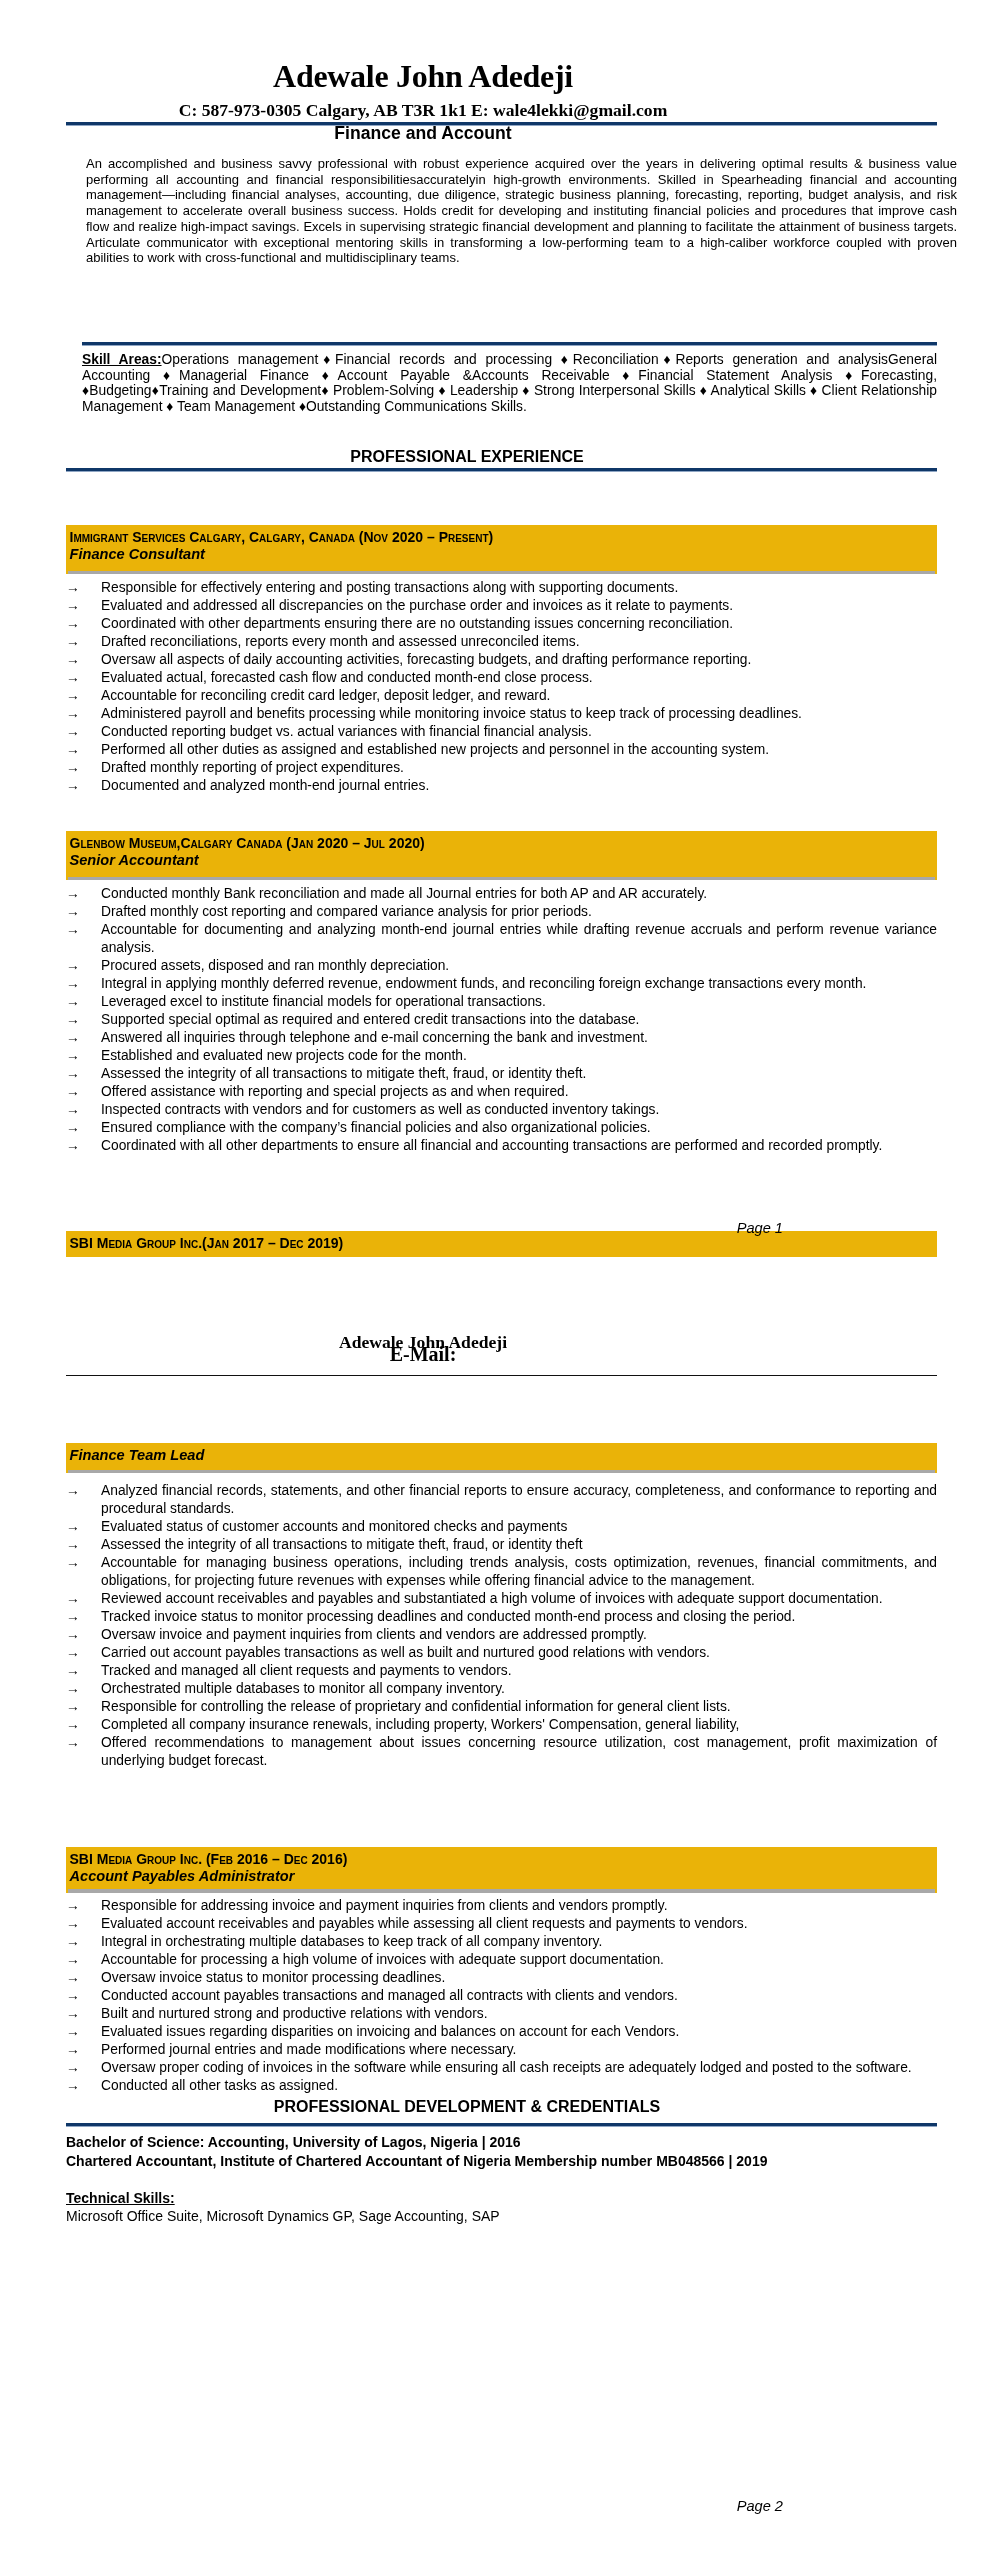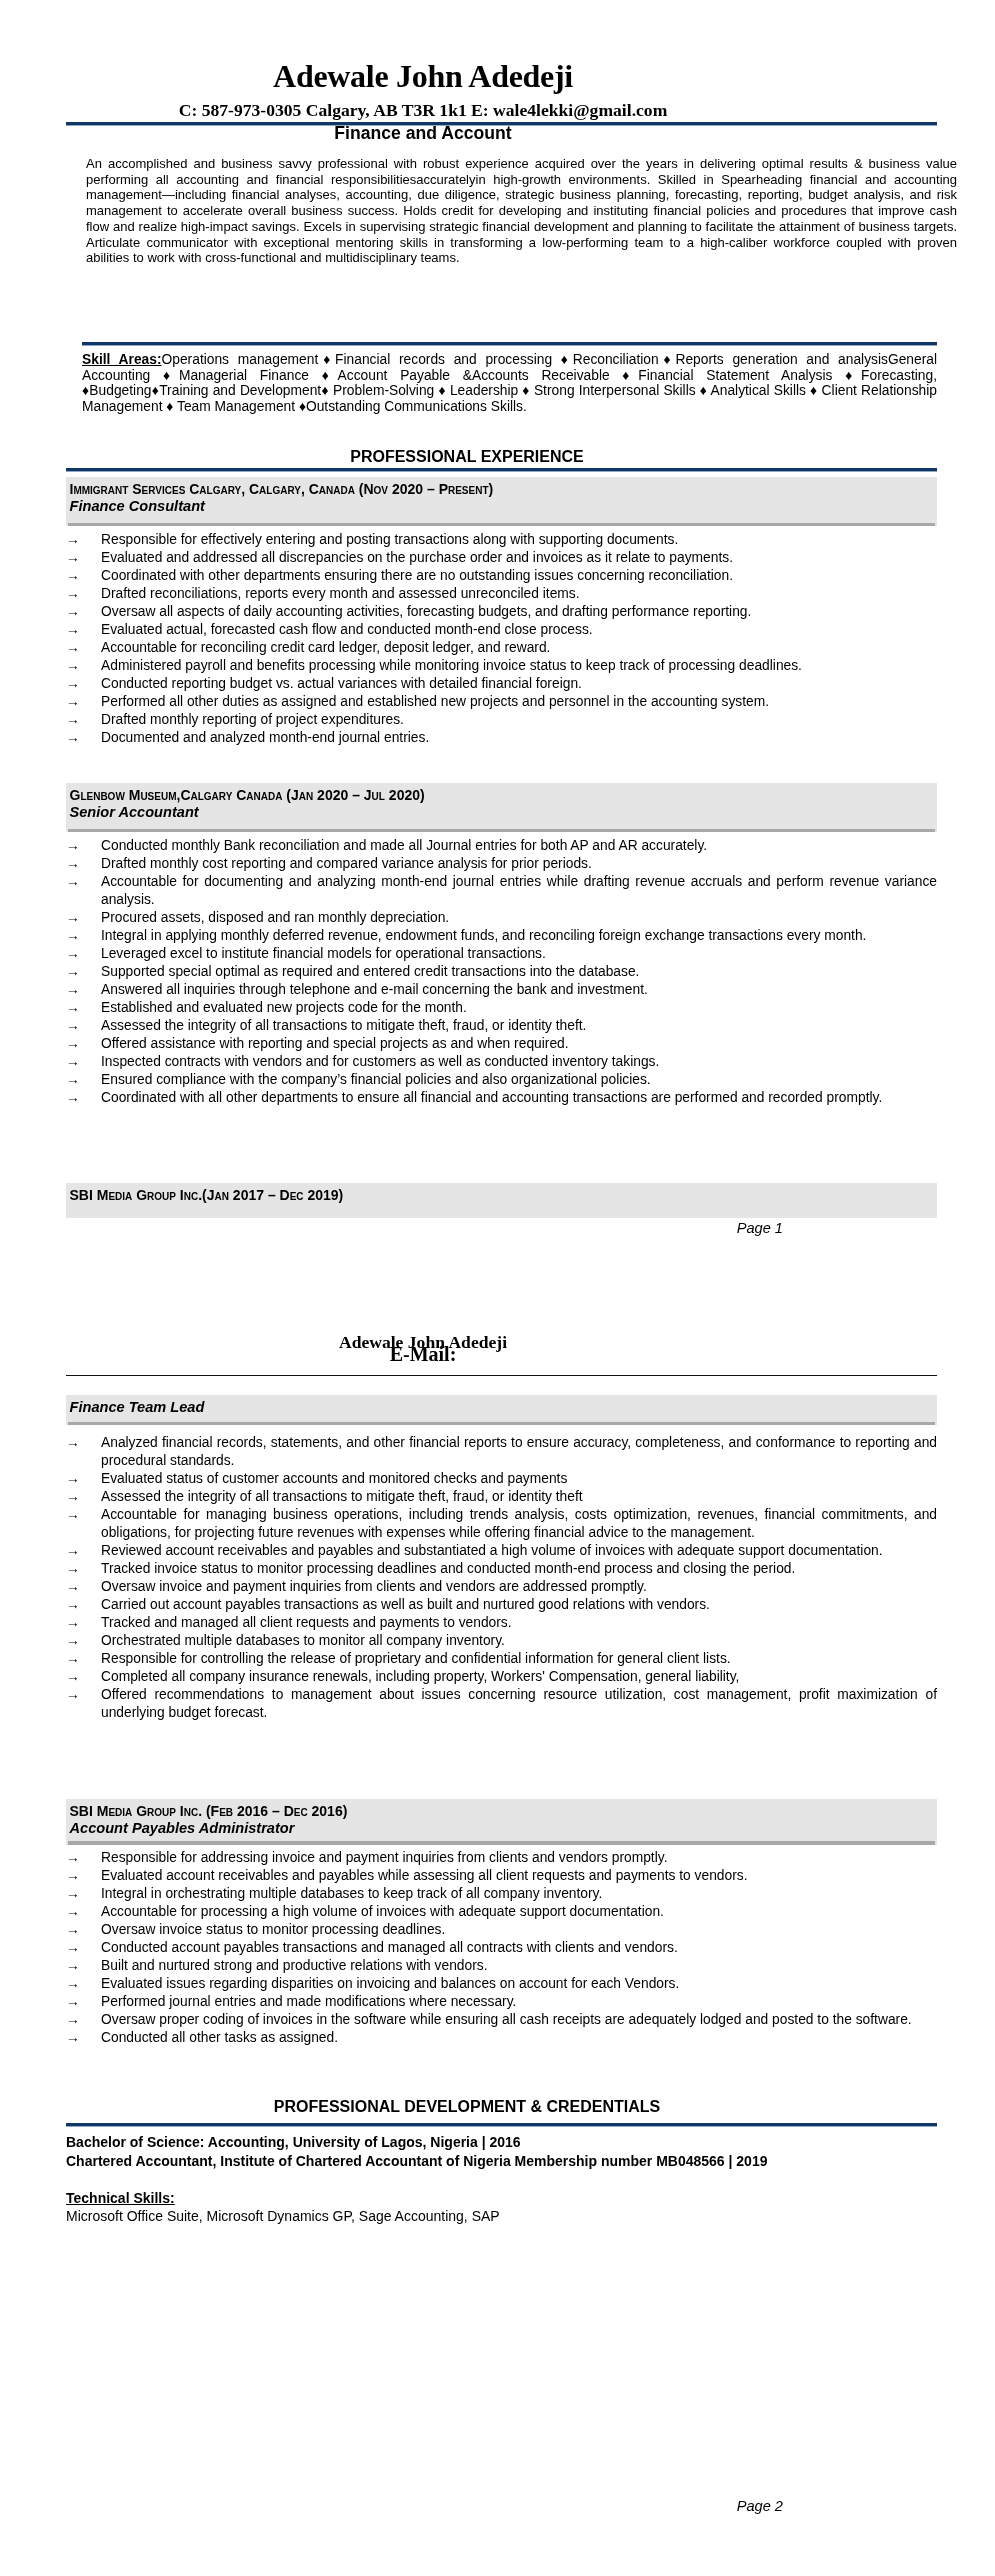--- a/index.html
+++ b/index.html
@@ -12,21 +12,21 @@
   .sans { font-family:"Liberation Sans", "DejaVu Sans", sans-serif; }
   .name { text-align:center; font-weight:bold; font-size:32px; line-height:35px; letter-spacing:-0.3px; }
   .contact { text-align:center; font-weight:bold; font-size:17.6px; line-height:20px; }
   .navy-rule { height:2.9px; background:#0f3768; border-bottom:0.6px solid #8fa6c4; }
   .black-rule { height:1.2px; background:#111; }
   .section-title { text-align:center; font-weight:bold; font-size:16px; line-height:19px;margin-left:44px; }
   .summary-title { text-align:center; font-weight:bold; font-size:17.6px; line-height:20px; }
   .para { font-size:13px; line-height:15.7px; text-align:justify;margin-left:20px; }
   .skills { font-size:13.8px; line-height:15.7px; text-align:justify; }
   .skills .lbl { font-weight:bold; text-decoration:underline; }
-  .job-box { background:#e5e5e5; padding:3.5px 2.3px 0 3.5px; }
+  .job-box { background:#eab308; padding:3.5px 2.3px 0 3.5px;margin-top:48px; }
   .job-box .company { font-weight:bold; font-size:14px; line-height:17.6px; font-variant:small-caps; }
   .job-box .role { font-weight:bold; font-style:italic; font-size:14.6px; line-height:17.6px; }
   .job-box .bar { height:3.5px; background:#a8a8a8; margin:7px 0 4.7px -1.2px; }
   .bullets { list-style:none; margin:0; padding:0; }
   .bullets li { position:relative; padding-left:35px; font-size:13.8px; line-height:19.6px; text-align:justify; }
   .bullets li .arr { position:absolute; left:0; top:0; width:23.4px; }
   .bullets.tight li { line-height:18px; }
   .pagenum { position:absolute; right:63px; font-style:italic; font-size:14.6px; }
   .cred { font-weight:bold; font-size:14px; line-height:19px; }
   .tech-lbl { font-weight:bold; text-decoration:underline; font-size:14px; line-height:17.6px; }
@@ -62,21 +62,21 @@
     </div>
     <ul class="bullets tight" style="margin-top:4.7px;">
         <li><span class="arr">→</span><span>Responsible for effectively entering and posting transactions along with supporting documents.</span></li>
         <li><span class="arr">→</span><span>Evaluated and addressed all discrepancies on the purchase order and invoices as it relate to payments.</span></li>
         <li><span class="arr">→</span><span>Coordinated with other departments ensuring there are no outstanding issues concerning reconciliation.</span></li>
         <li><span class="arr">→</span><span>Drafted reconciliations, reports every month and assessed unreconciled items.</span></li>
         <li><span class="arr">→</span><span>Oversaw all aspects of daily accounting activities, forecasting budgets, and drafting performance reporting.</span></li>
         <li><span class="arr">→</span><span>Evaluated actual, forecasted cash flow and conducted month-end close process.</span></li>
         <li><span class="arr">→</span><span>Accountable for reconciling credit card ledger, deposit ledger, and reward.</span></li>
         <li><span class="arr">→</span><span>Administered payroll and benefits processing while monitoring invoice status to keep track of processing deadlines.</span></li>
-        <li><span class="arr">→</span><span>Conducted reporting budget vs. actual variances with detailed financial foreign.</span></li>
+        <li><span class="arr">→</span><span>Conducted reporting budget vs. actual variances with financial financial analysis.</span></li>
         <li><span class="arr">→</span><span>Performed all other duties as assigned and established new projects and personnel in the accounting system.</span></li>
         <li><span class="arr">→</span><span>Drafted monthly reporting of project expenditures.</span></li>
         <li><span class="arr">→</span><span>Documented and analyzed month-end journal entries.</span></li>
       </ul>
   </div>
 
   <div class="content sans" style="top:783px;">
     <div class="job-box">
       <div class="company">Glenbow Museum,Calgary Canada (Jan 2020 – Jul 2020)</div>
       <div class="role">Senior Accountant</div>
@@ -94,21 +94,21 @@
         <li><span class="arr">→</span><span>Established and evaluated new projects code for the month.</span></li>
         <li><span class="arr">→</span><span>Assessed the integrity of all transactions to mitigate theft, fraud, or identity theft.</span></li>
         <li><span class="arr">→</span><span>Offered assistance with reporting and special projects as and when required.</span></li>
         <li><span class="arr">→</span><span>Inspected contracts with vendors and for customers as well as conducted inventory takings.</span></li>
         <li><span class="arr">→</span><span>Ensured compliance with the company’s financial policies and also organizational policies.</span></li>
         <li><span class="arr">→</span><span>Coordinated with all other departments to ensure all financial and accounting transactions are performed and recorded promptly.</span></li>
       </ul>
   </div>
 
   <div class="content sans" style="top:1183px;">
-    <div class="job-box" style="padding-bottom:14px;">
+    <div class="job-box" style="padding-bottom:5px;">
       <div class="company">SBI Media Group Inc.(Jan 2017 – Dec 2019)</div>
     </div>
   </div>
 
   <div class="pagenum sans" style="top:1220px;">Page 1</div>
 </div>
 
 <div class="page p2">
 
   <div class="abs serif" style="top:44px; text-align:center; font-weight:bold; font-size:17.6px; line-height:21px;">Adewale John Adedeji</div>

